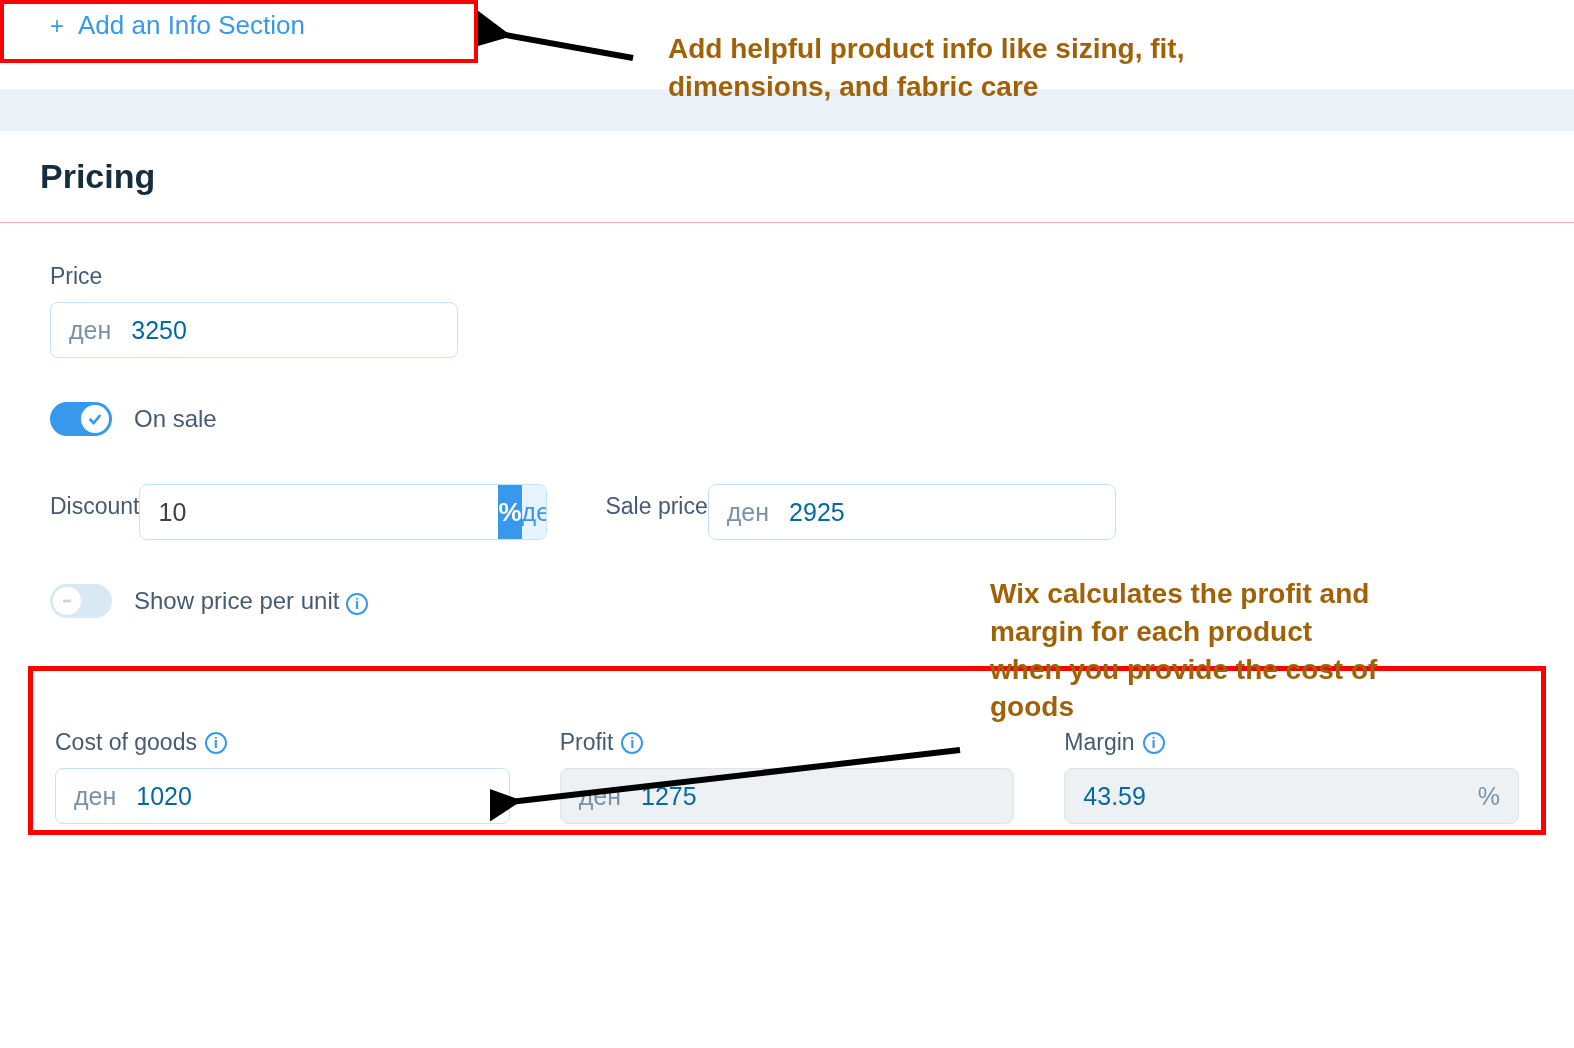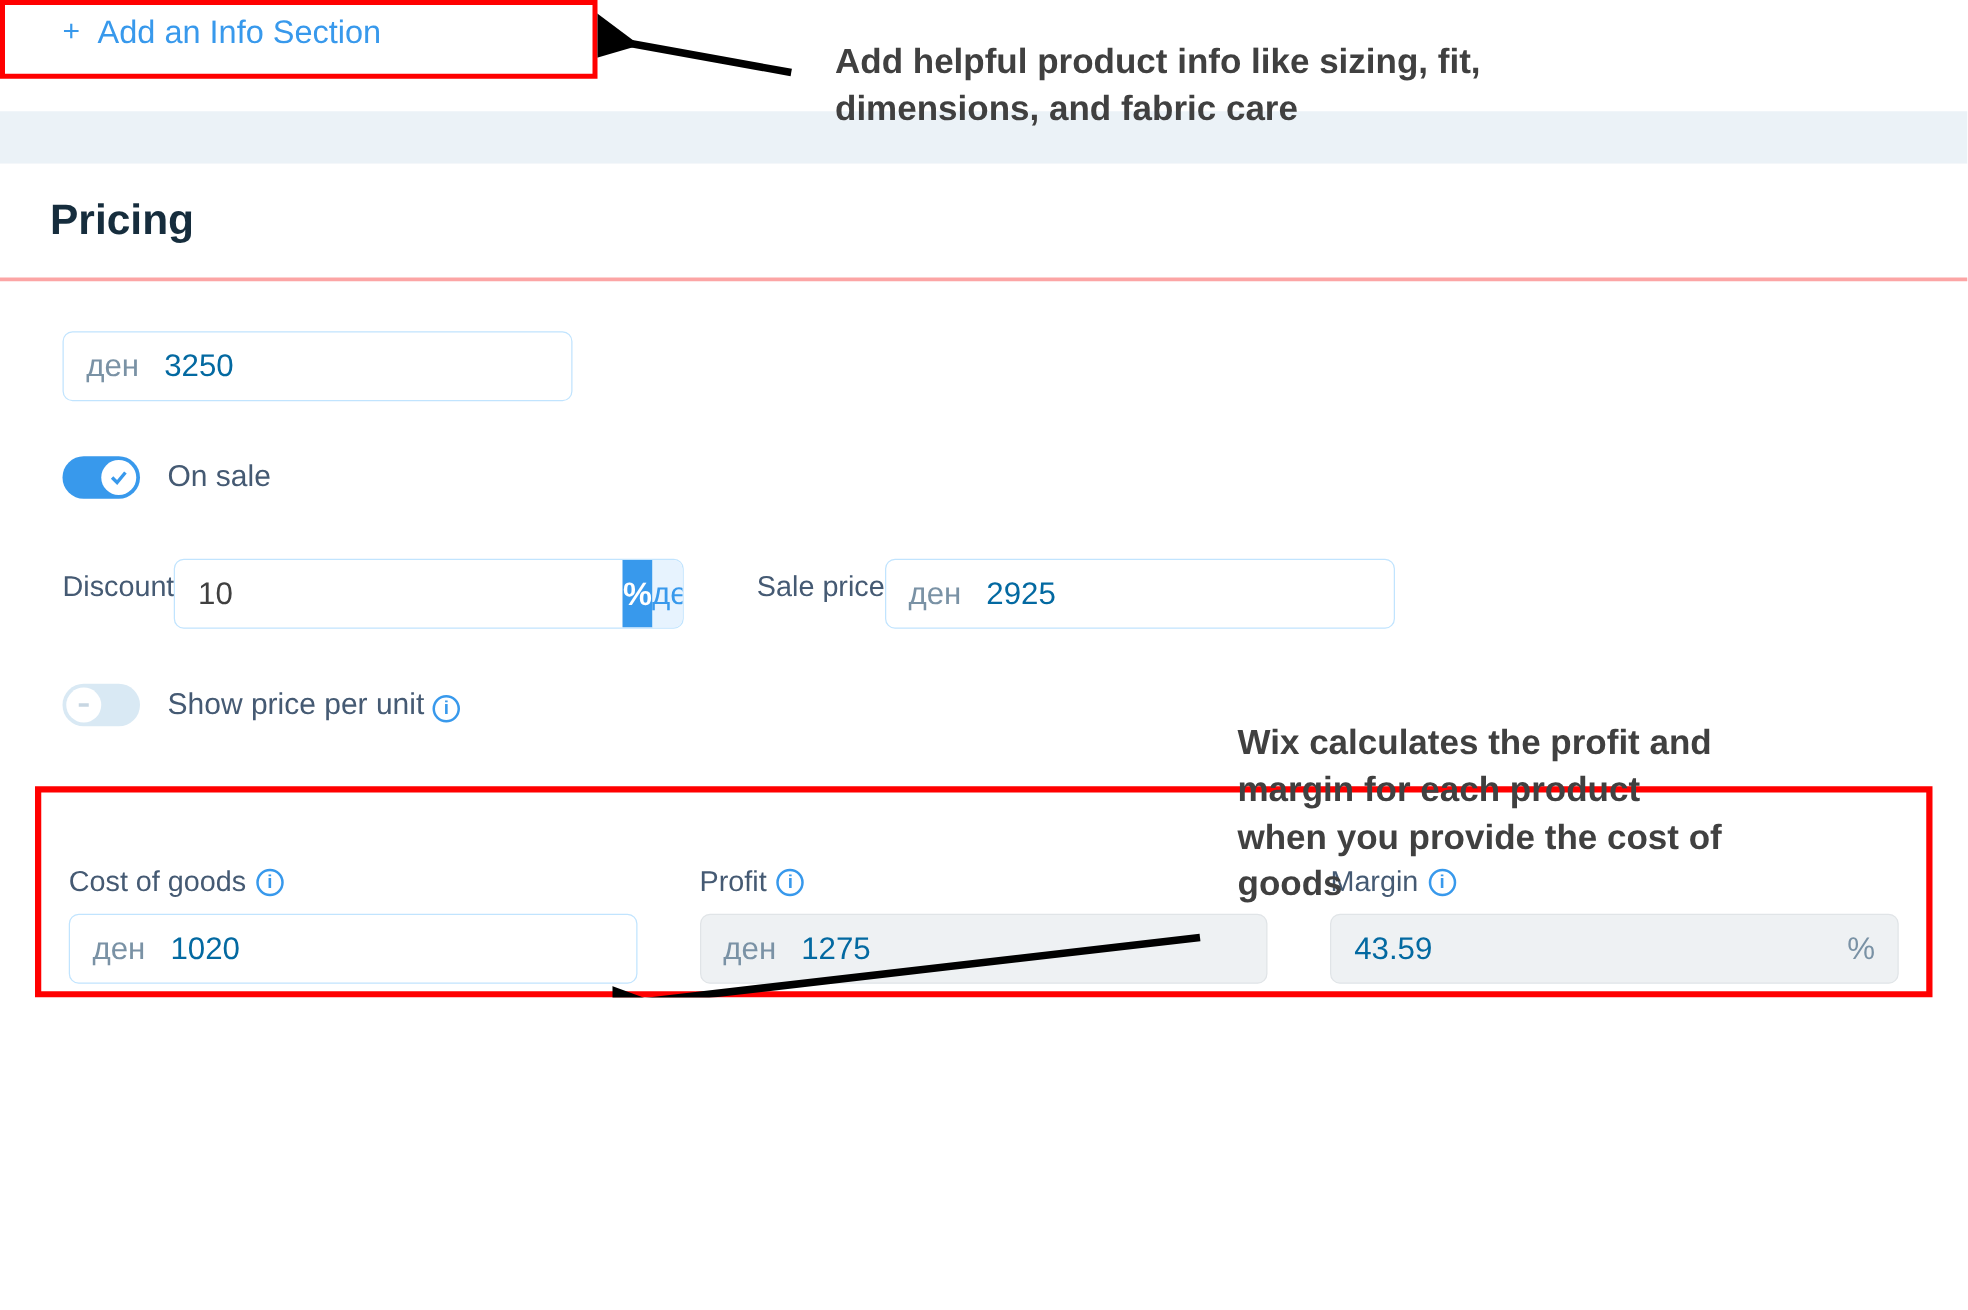--- a/index.html
+++ b/index.html
@@ -28,21 +28,21 @@
       cursor: pointer;
       display: flex;
       align-items: center;
       gap: 14px;
     }
     .plus { font-size: 24px; }
     .gap-bar { height: 42px; background: #ebf2f7; margin-top: 8px; }
     .pricing-section { background: #fff; }
     .pricing-header {
       padding: 26px 40px 26px 40px;
-      border-bottom: 3px solid #fca5a5;
+      border-bottom: 1px solid #fca5a5;
     }
     .pricing-title { font-size: 34px; font-weight: 700; color: #162d3d; }
     .pricing-body { padding: 40px 50px 0 50px; }
     .field-label { font-size: 23px; color: #455a73; margin-bottom: 12px; display: flex; align-items: center; gap: 8px; }
     .input-wrap {
       border: 1px solid #c1e4fe;
       border-radius: 8px;
       display: flex;
       align-items: center;
       height: 56px;
@@ -87,21 +87,21 @@
     .cost-row-wrap {
       border: 5px solid #ff0000;
       padding: 22px 22px 6px 22px;
       margin: 0 -22px;
       position: relative;
     }
     .cost-row { display: flex; gap: 50px; margin-top: 36px; }
     .cost-col { flex: 1; }
     .cost-col .input-wrap { width: 100%; }
     .anno {
-      position: absolute; color: #404040; font-size: 28px; font-weight: 700;
+      position: absolute; color: #a16207; font-size: 28px; font-weight: 700;
       line-height: 1.35; z-index: 10;
     }
     .arrow-svg { position: absolute; z-index: 9; }
   </style>
 </head>
 <body>
 
 <div class="top-bar">
   <div class="add-info-box">
     <div class="add-info-link">
@@ -124,20 +124,21 @@
 
 <div class="gap-bar"></div>
 
 <div class="pricing-section">
   <div class="pricing-header">
     <h2 class="pricing-title">Pricing</h2>
   </div>
 
   <div class="pricing-body">
     <div class="price-row">
+      <div class="field-label">Price</div>
       <div class="input-wrap price-input">
         <span class="prefix">ден</span>
         <span class="value">3250</span>
       </div>
     </div>
 
     <div class="toggle-row">
       <div class="toggle on">
         <div class="knob">
           <svg viewBox="0 0 24 24">

